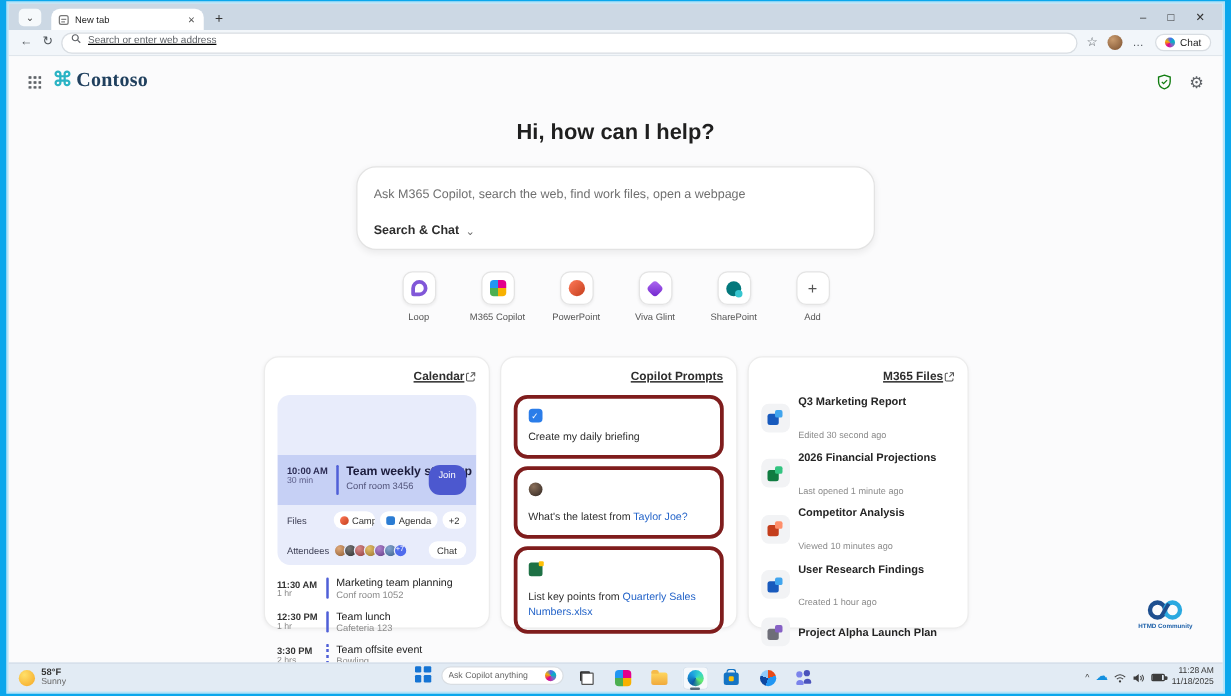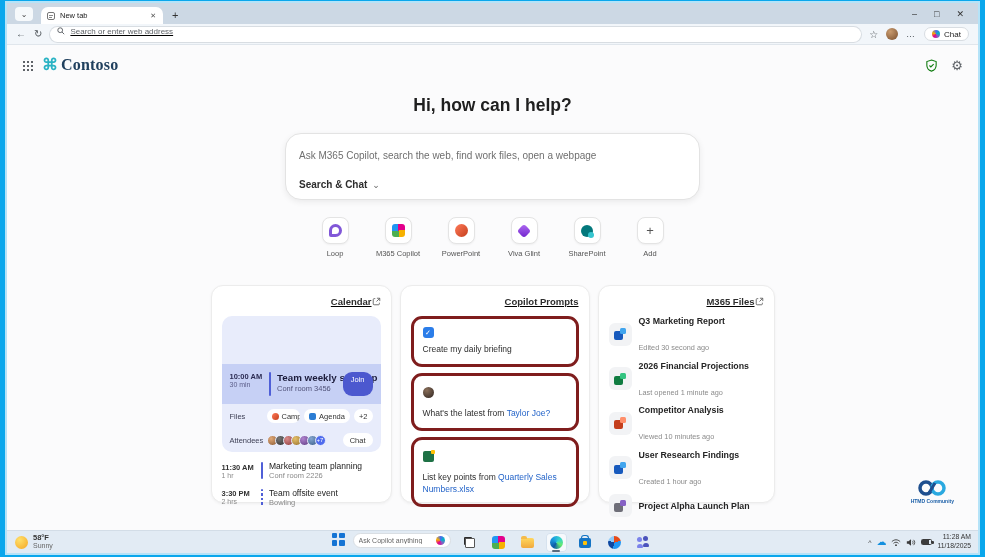--- a/index.html
+++ b/index.html
@@ -335,21 +335,32 @@
         </div>
         <div class="cal-list">
           <div class="cal-row">
             <div class="cr-time">
                   <div class="t">11:30 AM</div>
                   <div class="d">1 hr</div>
                 </div>
             <span class="cr-bar"></span>
             <div>
                   <div class="cr-title">Marketing team planning</div>
-                  <div class="cr-loc">Conf room 2226</div>
+                  <div class="cr-loc">Conf room 1052</div>
+                </div>
+          </div>
+          <div class="cal-row">
+            <div class="cr-time">
+                  <div class="t">12:30 PM</div>
+                  <div class="d">1 hr</div>
+                </div>
+            <span class="cr-bar"></span>
+            <div>
+                  <div class="cr-title">Team lunch</div>
+                  <div class="cr-loc">Cafeteria 123</div>
                 </div>
           </div>
           <div class="cal-row">
             <div class="cr-time">
                   <div class="t">3:30 PM</div>
                   <div class="d">2 hrs</div>
                 </div>
             <span class="cr-bar dashed"></span>
             <div>
                   <div class="cr-title">Team offsite event</div>

